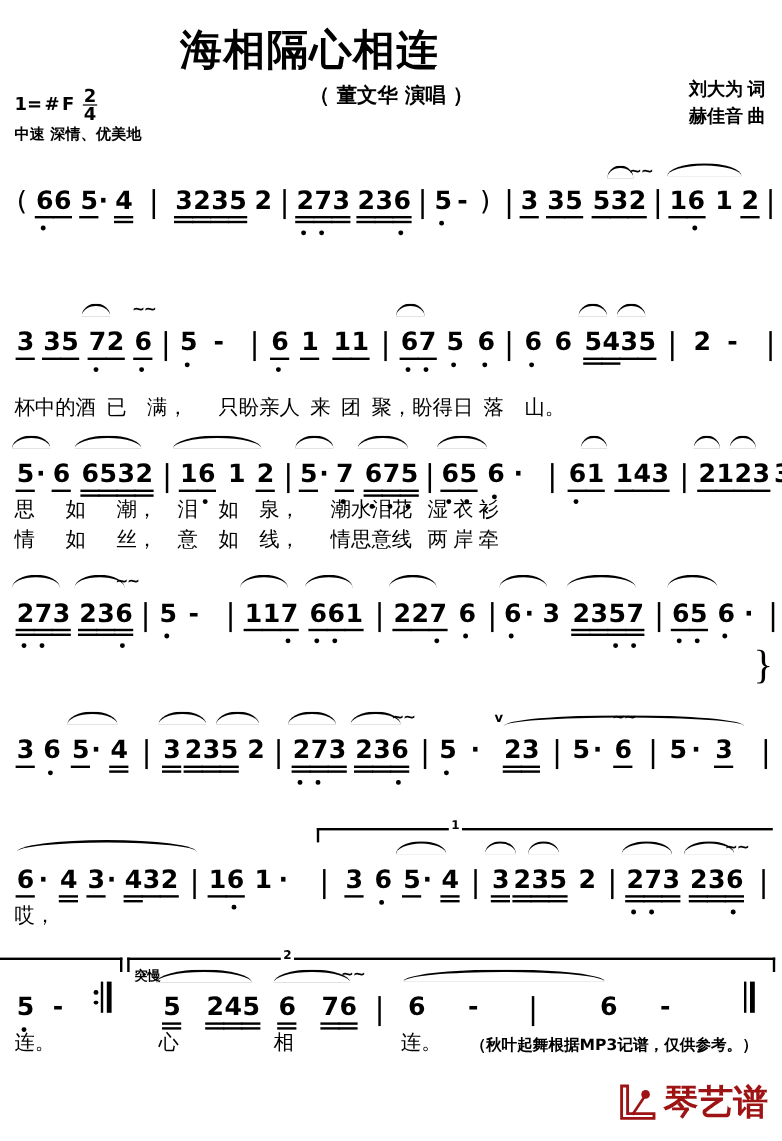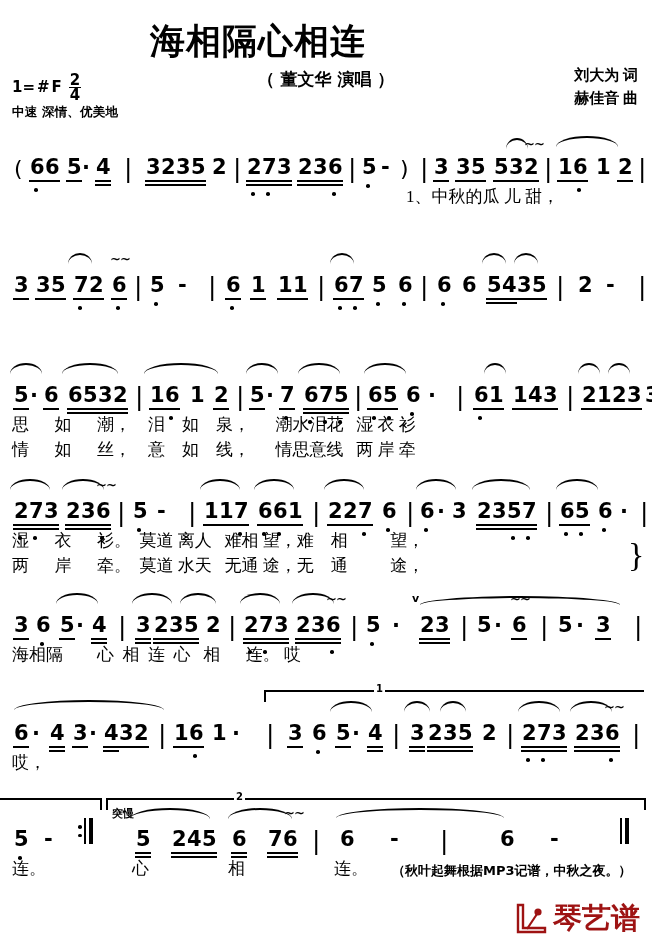--- a/index.html
+++ b/index.html
@@ -335,21 +335,20 @@
         <span class="beam" style="left: 557px; width: 16px; bottom: 4px;"></span>
         <span class="tok" style="left: 573px;">6</span>
         <span class="beam" style="left: 572px; width: 16px; bottom: 4px;"></span>
         <span class="odot" style="left: 577px; bottom: -6px;"></span>
         <span class="tok" style="left: 596px;">1</span>
         <span class="tok" style="left: 618px;">2</span>
         <span class="beam" style="left: 617px; width: 16px; bottom: 4px;"></span>
         <span class="tok bar" style="left: 638px;">|</span>
       </div>
       <div class="lyrics" style="height: 50px;">
-        <span class="lyr" style="left: 406px; top: 0px;">1、中秋的瓜 儿 甜，</span>
       </div>
     </div>
     <div class="system" style="top: 258px;">
       <div class="notes">
         <span class="tok" style="left: 14px;">3</span>
         <span class="beam" style="left: 13px; width: 16px; bottom: 4px;"></span>
         <span class="tok" style="left: 36px;">3</span>
         <span class="beam" style="left: 35px; width: 16px; bottom: 4px;"></span>
         <span class="tok" style="left: 51px;">5</span>
         <span class="beam" style="left: 50px; width: 16px; bottom: 4px;"></span>
@@ -399,20 +398,21 @@
         <span class="tok" style="left: 517px;">3</span>
         <span class="beam" style="left: 516px; width: 16px; bottom: 4px;"></span>
         <span class="tok" style="left: 532px;">5</span>
         <span class="beam" style="left: 531px; width: 16px; bottom: 4px;"></span>
         <span class="tok bar" style="left: 556px;">|</span>
         <span class="tok" style="left: 578px;">2</span>
         <span class="tok dash" style="left: 606px;">-</span>
         <span class="tok bar" style="left: 638px;">|</span>
       </div>
       <div class="lyrics" style="height: 50px;">
+        <span class="lyr" style="left: 12px; top: 25px;">杯中的酒  已    满，      只盼亲人  来  团  聚，盼得日  落    山。</span>
       </div>
     </div>
     <div class="system" style="top: 368px;">
       <div class="notes">
         <span class="tok" style="left: 14px;">5</span>
         <span class="beam" style="left: 13px; width: 16px; bottom: 4px;"></span>
         <span class="tok dot" style="left: 30px;">·</span>
         <span class="tok" style="left: 44px;">6</span>
         <span class="beam" style="left: 43px; width: 16px; bottom: 4px;"></span>
         <span class="tok" style="left: 68px;">6</span>
@@ -570,24 +570,20 @@
         <span class="beam" style="left: 559px; width: 16px; bottom: 4px;"></span>
         <span class="odot" style="left: 564px; bottom: -6px;"></span>
         <span class="tok" style="left: 575px;">5</span>
         <span class="beam" style="left: 574px; width: 16px; bottom: 4px;"></span>
         <span class="odot" style="left: 579px; bottom: -6px;"></span>
         <span class="tok" style="left: 598px;">6</span>
         <span class="odot" style="left: 602px; bottom: -2px;"></span>
         <span class="tok dot" style="left: 620px;">·</span>
         <span class="tok bar" style="left: 640px;">|</span>
       </div>
-      <div class="lyrics" style="height: 50px;">
-        <span class="lyr" style="left: 12px; top: 0px;">湿      衣      衫。  莫道 离人   难相 望，难    相          望，</span>
-        <span class="lyr" style="left: 12px; top: 25px;">两      岸      牵。  莫道 水天   无通 途，无    通          途，</span>
-      </div>
     </div>
     <div class="system" style="top: 598px;">
       <div class="notes">
         <span class="tok" style="left: 14px;">3</span>
         <span class="beam" style="left: 13px; width: 16px; bottom: 4px;"></span>
         <span class="tok" style="left: 36px;">6</span>
         <span class="odot" style="left: 40px; bottom: -2px;"></span>
         <span class="tok" style="left: 60px;">5</span>
         <span class="beam" style="left: 59px; width: 16px; bottom: 4px;"></span>
         <span class="tok dot" style="left: 76px;">·</span>
@@ -644,23 +640,20 @@
         <span class="tok" style="left: 477px;">5</span>
         <span class="tok dot" style="left: 494px;">·</span>
         <span class="tok" style="left: 512px;">6</span>
         <span class="beam" style="left: 511px; width: 16px; bottom: 4px;"></span>
         <span class="tok bar" style="left: 540px;">|</span>
         <span class="tok" style="left: 558px;">5</span>
         <span class="tok dot" style="left: 576px;">·</span>
         <span class="tok" style="left: 596px;">3</span>
         <span class="beam" style="left: 595px; width: 16px; bottom: 4px;"></span>
         <span class="tok bar" style="left: 634px;">|</span>
-      </div>
-      <div class="lyrics" style="height: 26px;">
-        <span class="lyr" style="left: 12px; top: 0px;">海相隔        心  相  连  心   相      连。 哎</span>
       </div>
     </div>
     <div class="system" style="top: 706px;">
       <div class="notes">
         <span class="tok" style="left: 14px;">6</span>
         <span class="beam" style="left: 13px; width: 16px; bottom: 4px;"></span>
         <span class="tok dot" style="left: 32px;">·</span>
         <span class="tok" style="left: 50px;">4</span>
         <span class="beam" style="left: 49px; width: 16px; bottom: 4px;"></span>
         <span class="beam" style="left: 49px; width: 16px; bottom: 0px;"></span>
@@ -844,21 +837,21 @@
   <span class="thin"></span>
   <span class="thick"></span>
 </div>
 <div class="endbar" style="left:620px; top:818px;">
   <span class="thin"></span>
   <span class="thick"></span>
 </div>
 
 <div class="brace" style="left:628px; top:538px;">}</div>
 
-<div class="footnote" style="left:392px; top:862px;">（秋叶起舞根据MP3记谱，中秋之夜。）</div>
+<div class="footnote" style="left:392px; top:862px;">（秋叶起舞根据MP3记谱，仅供参考。）</div>
 
 <div class="logo">
   <svg width="34" height="32" viewBox="0 0 34 32">
     <path d="M3 2 L3 29 L30 29 L30 25 L8 25 L8 2 Z" fill="none" stroke="#9e1313" stroke-width="2.4"></path>
     <path d="M12 26 L24 8" stroke="#9e1313" stroke-width="2.2" fill="none"></path>
     <circle cx="23" cy="9" r="3.6" fill="#9e1313"></circle>
   </svg>
   <span class="logo-text">琴艺谱</span>
 </div>
 

